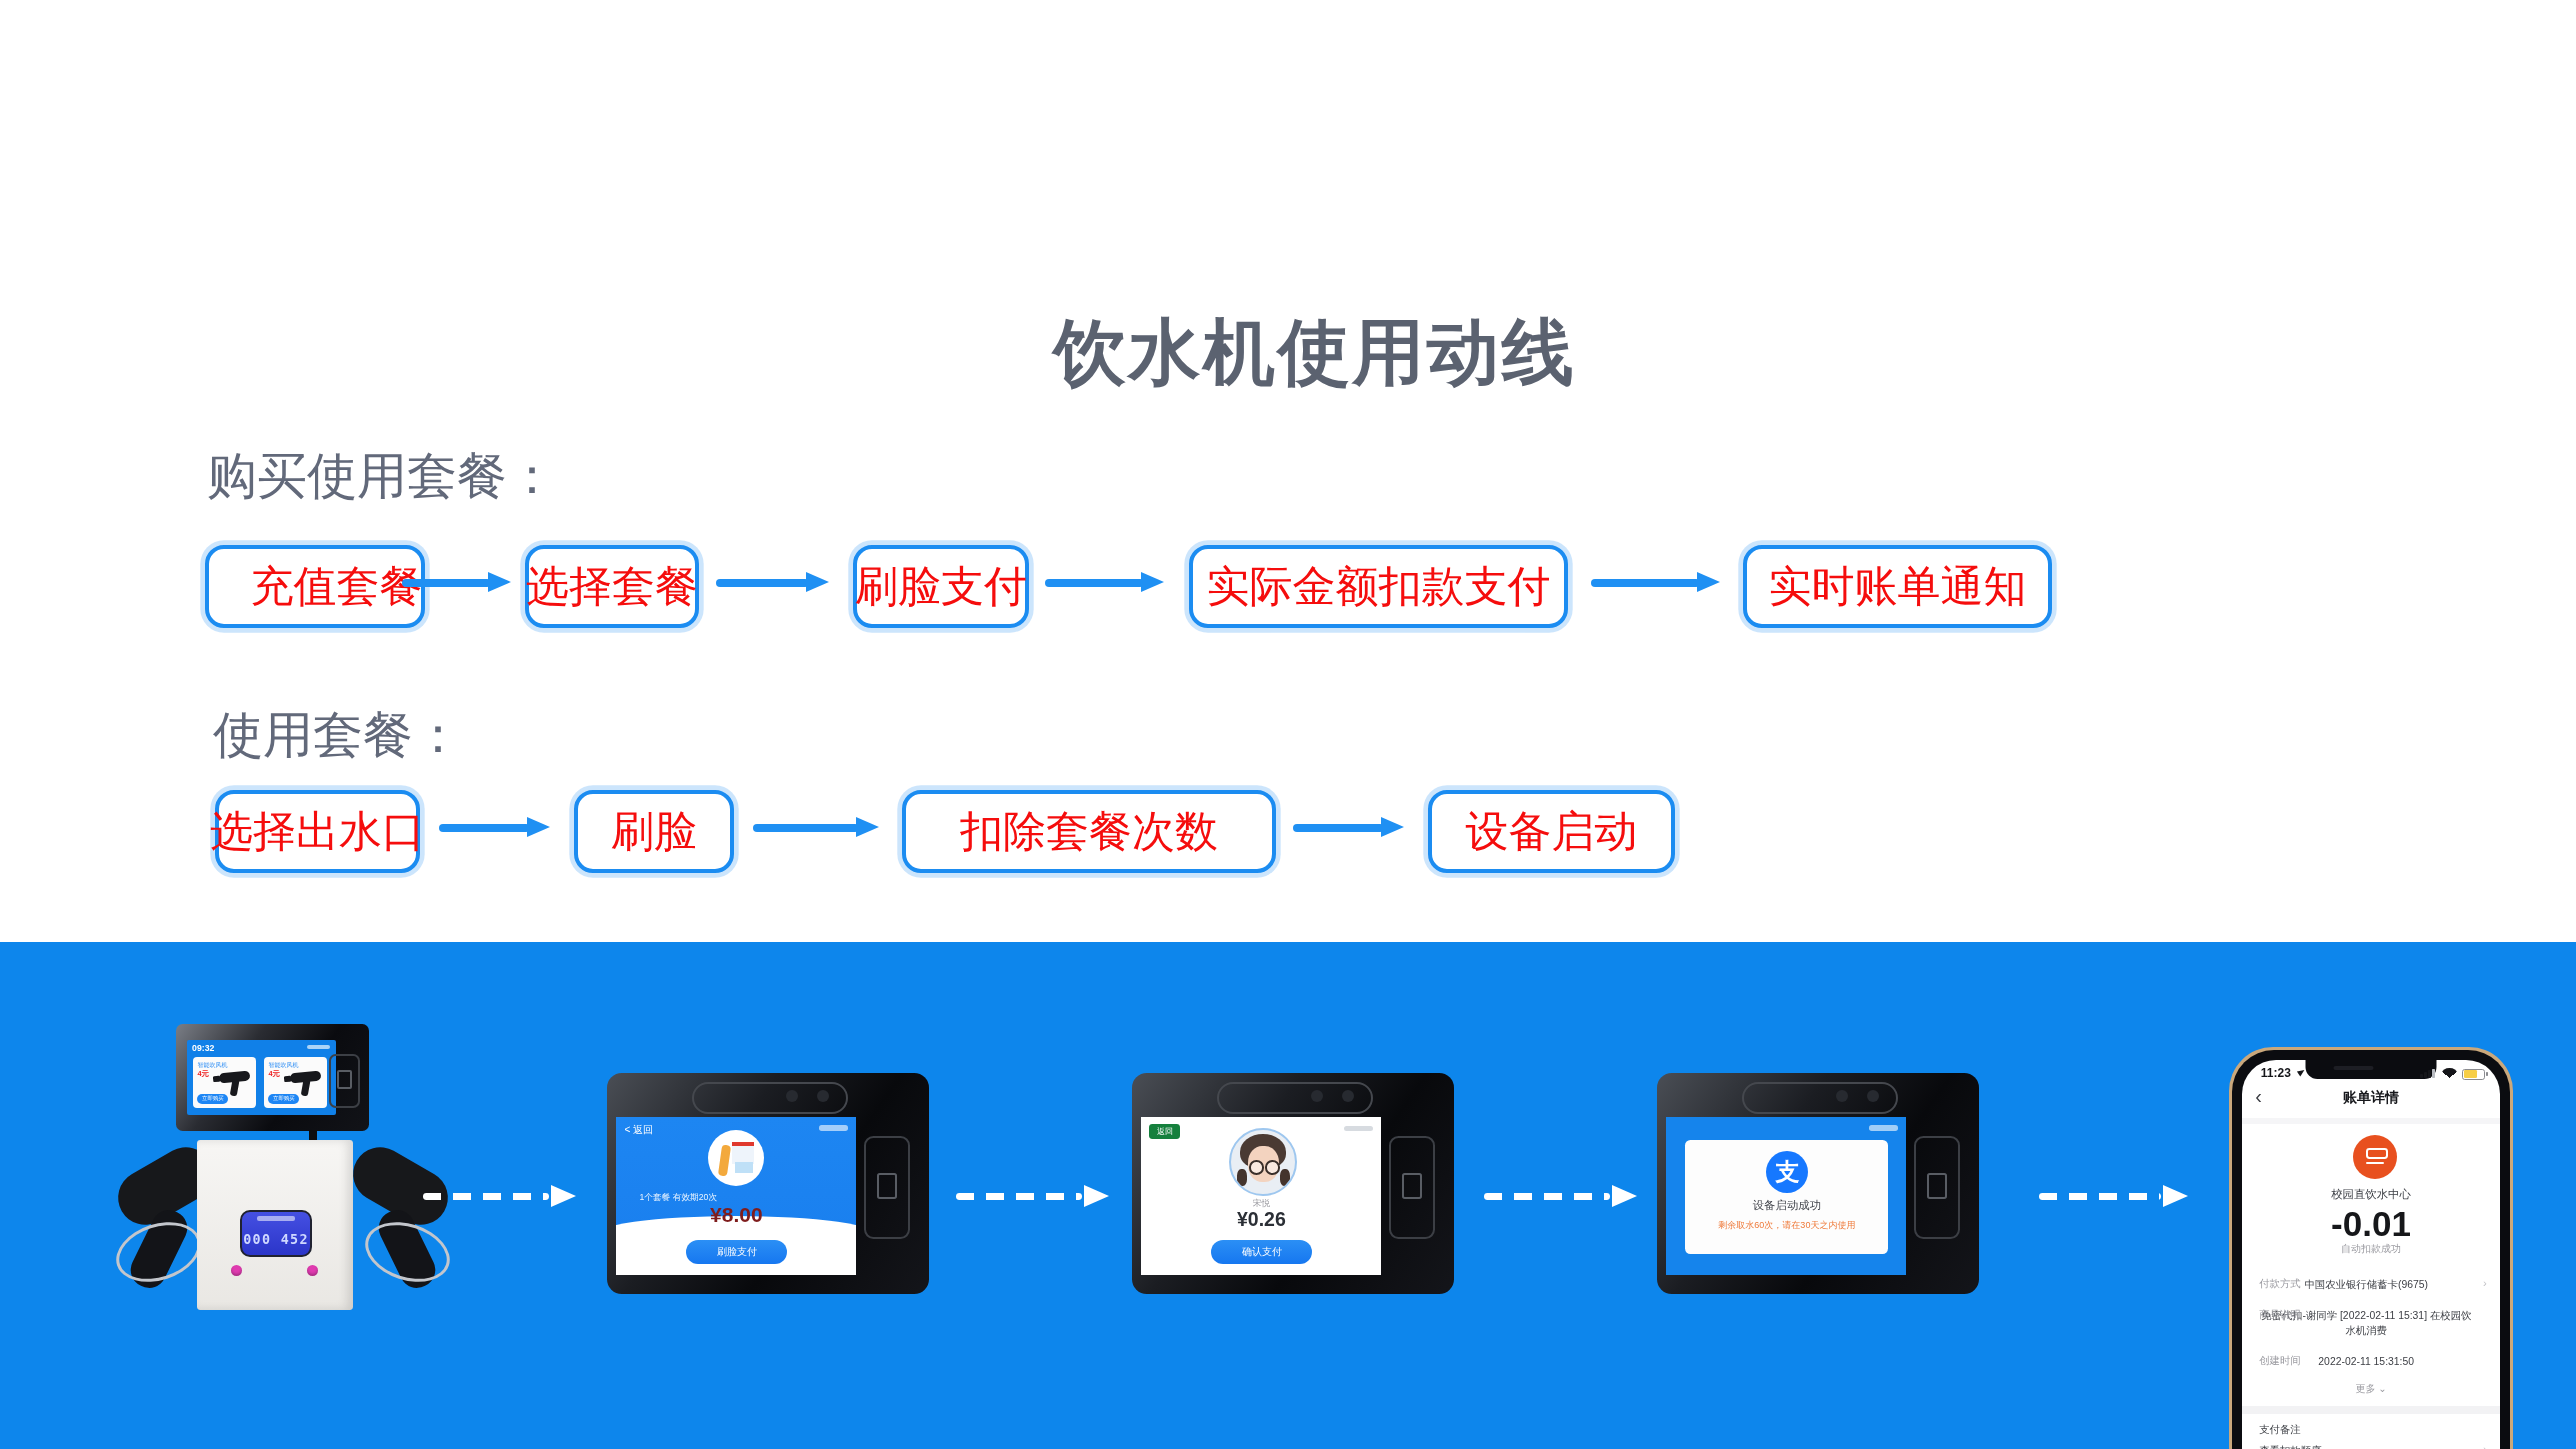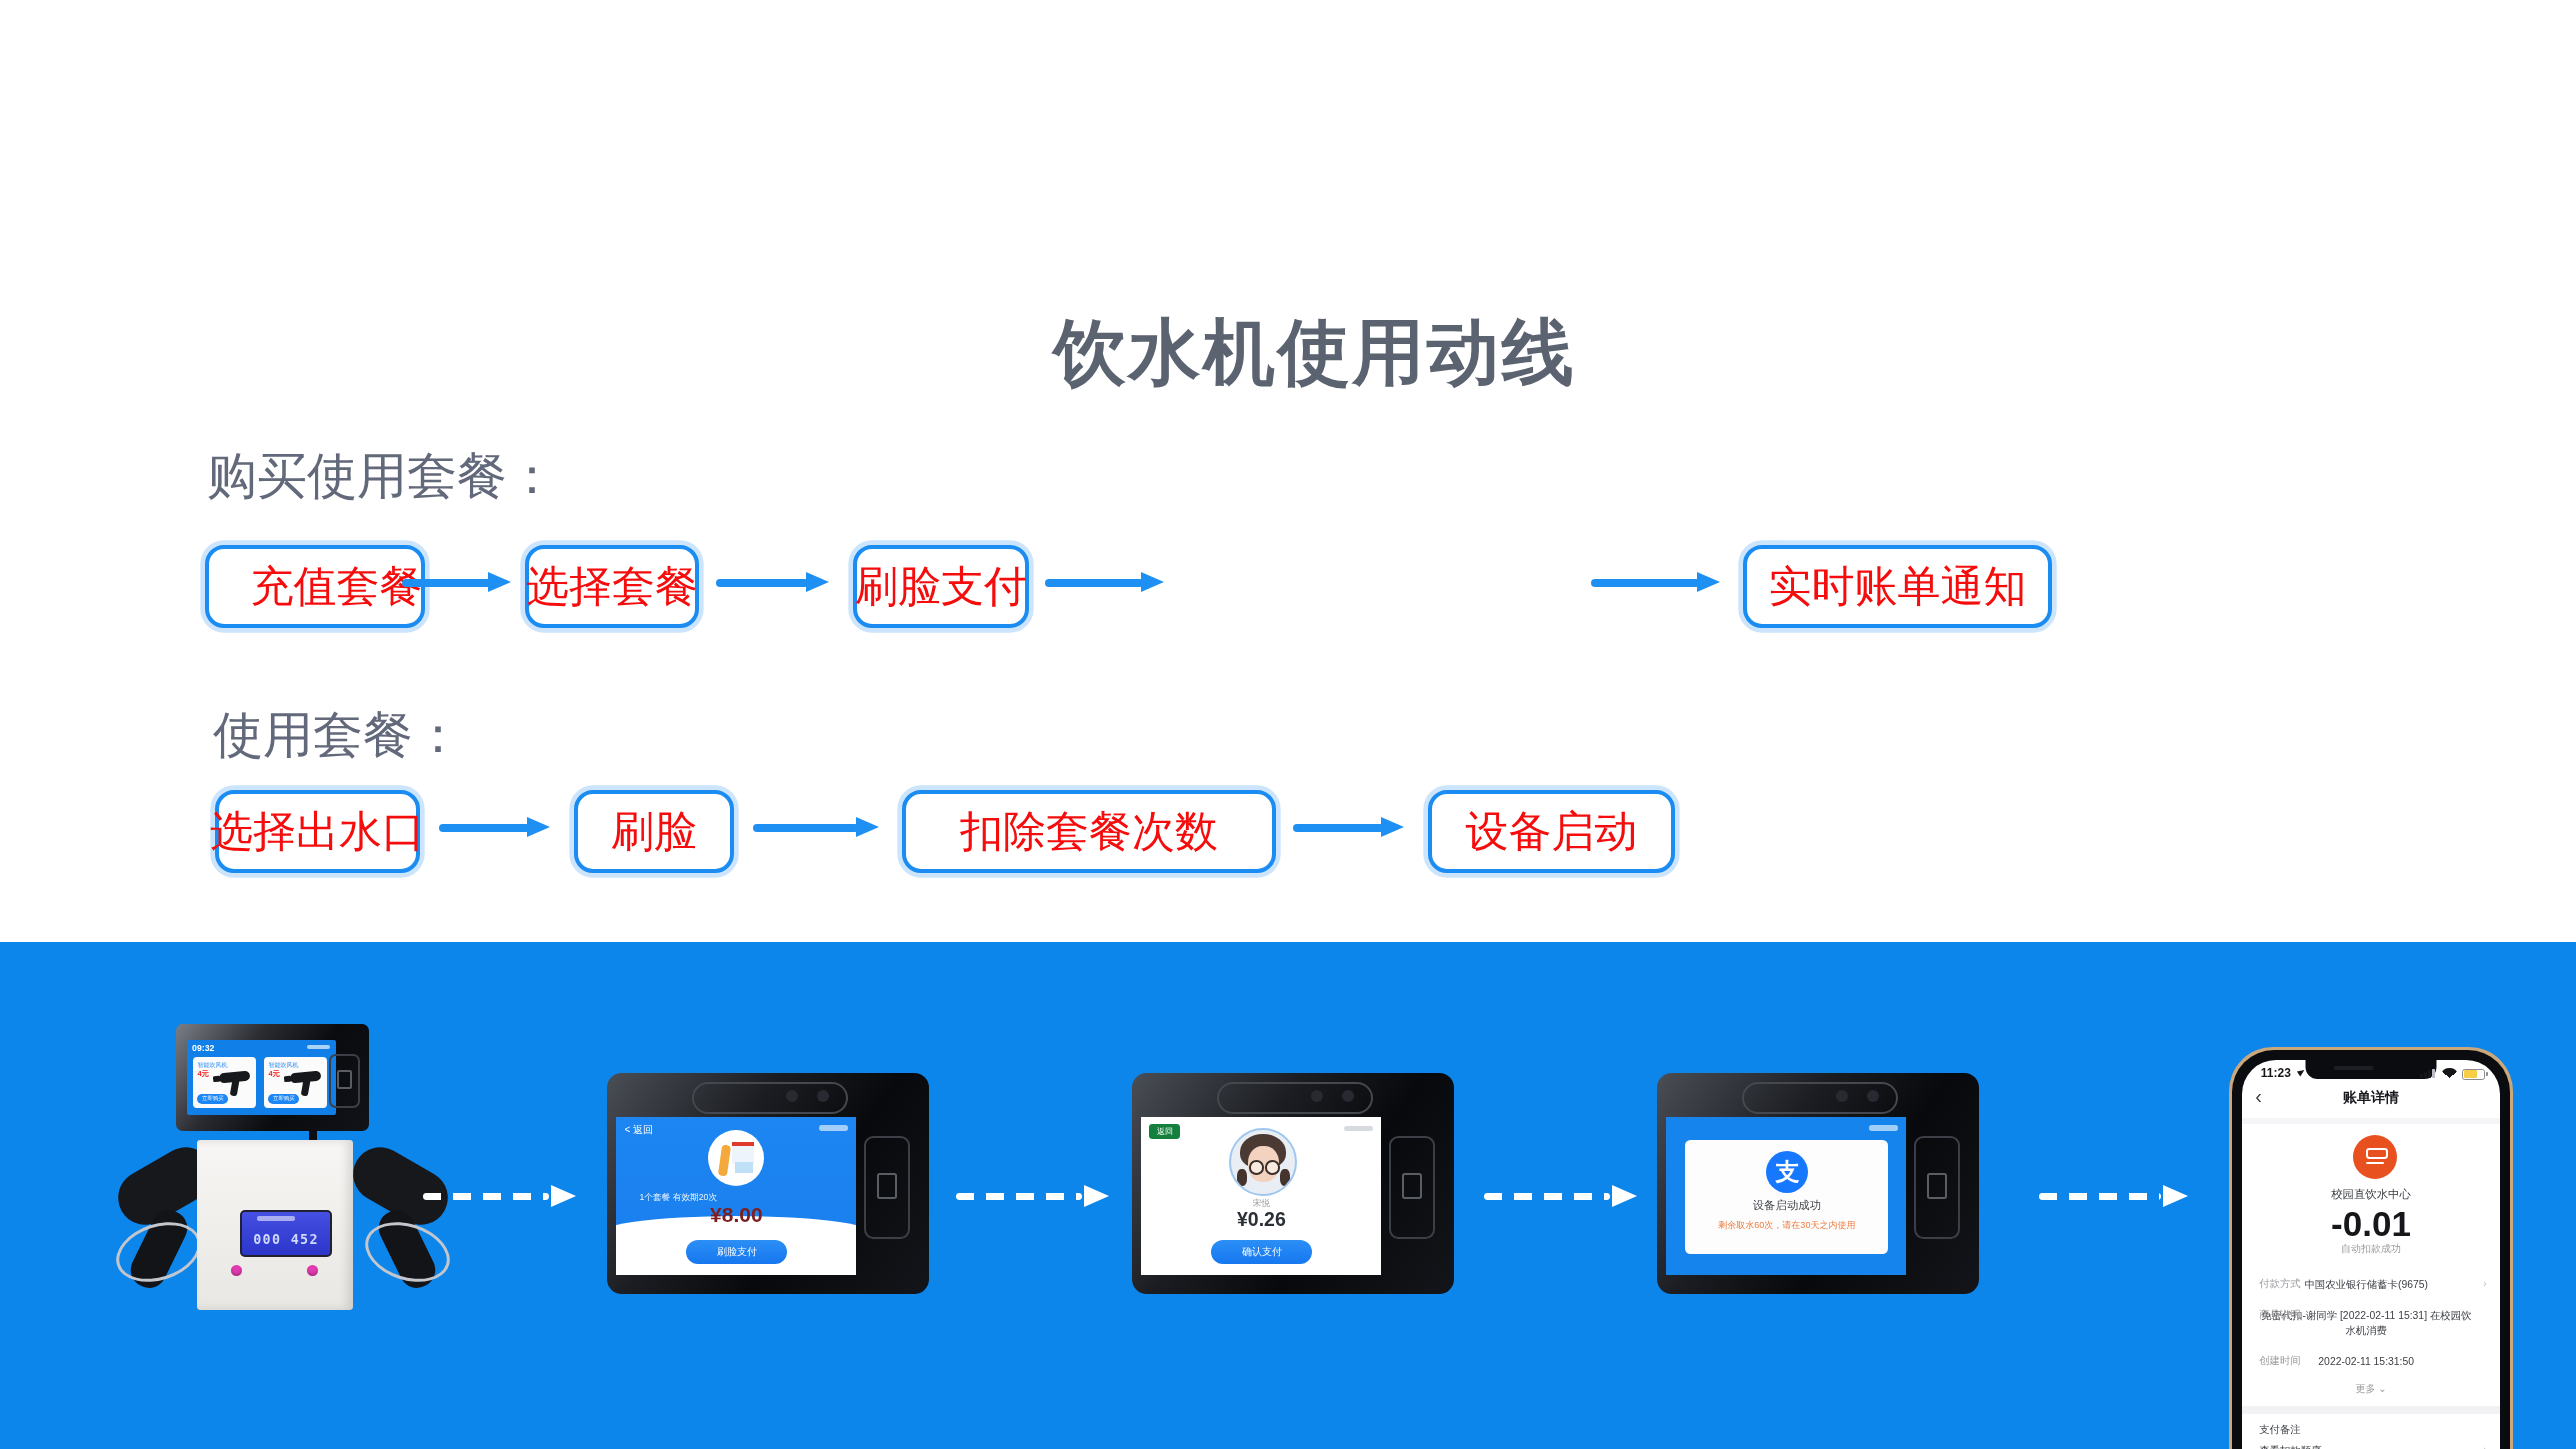--- a/index.html
+++ b/index.html
@@ -62,21 +62,21 @@
   .m-card-title{position:absolute;left:4.7px;top:4px;font-size:6px;color:#2a8cf4;}
   .m-card-price{position:absolute;left:4.7px;top:12px;font-size:7.4px;color:#ef2222;font-weight:bold;}
   .m-card-btn{position:absolute;left:4.7px;bottom:4.7px;width:31px;height:10px;border-radius:5.4px;background:#1d86f5;color:#fff;font-size:5.4px;display:flex;align-items:center;justify-content:center;}
   .mini-dryer{position:absolute;right:5.4px;top:14.8px;width:31px;height:10px;background:#17181c;border-radius:5.4px;transform:rotate(-6deg);}
   .mini-dryer::before{content:'';position:absolute;left:-6px;top:2px;width:7.4px;height:6px;background:#17181c;border-radius:1.3px;}
   .mini-dryer::after{content:'';position:absolute;left:10.7px;top:7.4px;width:7.4px;height:17.4px;background:#17181c;border-radius:2.7px;transform:rotate(16deg);}
   .m-reader{position:absolute;right:9.4px;top:29.5px;width:27px;height:50px;border:2px solid #3c3f45;border-radius:6.7px;}
   .m-reader::after{content:'';position:absolute;left:6.7px;top:14.8px;width:10.7px;height:14.8px;border:2px solid #595d64;border-radius:2px;}
   .m-neck{position:absolute;left:309px;top:1130px;width:8px;height:13.4px;background:#0c0d10;}
   .m-body{position:absolute;left:197px;top:1140px;width:156px;height:170px;background:linear-gradient(180deg,#f7f6f4,#e9e7e3);border-radius:3.4px;box-shadow:inset -5.4px 0 9.4px rgba(0,0,0,.12);}
-  .m-lcd{position:absolute;left:43px;top:70px;width:68px;height:43px;background:linear-gradient(180deg,#4550e2,#2b35c9);border:2px solid #202230;border-radius:5px;overflow:hidden;padding-left:20px;}
+  .m-lcd{position:absolute;left:43px;top:70px;width:68px;height:43px;background:linear-gradient(180deg,#4550e2,#2b35c9);border:2px solid #202230;border-radius:10px;overflow:hidden;}
   .m-lcd-bar{position:absolute;left:14.8px;top:4px;width:38px;height:4.7px;border-radius:2px;background:rgba(255,255,255,.55);}
   .m-lcd-digits{position:absolute;left:0;top:20px;width:100%;text-align:center;font-family:"DejaVu Sans Mono",monospace;font-size:13.4px;letter-spacing:1.3px;color:#cfd8ff;font-weight:bold;}
   .m-btn{position:absolute;width:11.4px;height:11.4px;border-radius:50%;background:#e03bb0;box-shadow:inset 0 -2px 2.7px rgba(0,0,0,.25);}
   .mb1{left:34px;top:125px;} .mb2{left:110px;top:125px;}
   .dryer-grp{position:absolute;width:114px;height:154px;}
   .dg-l{left:111px;top:1152px;} .dg-r{left:341px;top:1152px;transform:scaleX(-1);}
   .dryer-body{position:absolute;left:4px;top:6.7px;width:101px;height:54px;background:#17181b;border-radius:27px;transform:rotate(-30deg);}
   .dryer-handle{position:absolute;left:29.5px;top:56px;width:36px;height:82px;background:#131418;border-radius:17.4px;transform:rotate(26deg);}
   .dryer-ring{position:absolute;left:4px;top:72px;width:81px;height:50px;border:3.4px solid #c3c6cc;border-radius:50%;transform:rotate(-18deg);}
 
@@ -169,20 +169,21 @@
 
   <div class="main-title">饮水机使用动线</div>
 
   <div class="sec-heading h1">购买使用套餐：</div>
   <div class="fbox b10">充值套餐</div>
   <div class="sarrow a11"></div>
   <div class="fbox b11">选择套餐</div>
   <div class="sarrow a12"></div>
   <div class="fbox b12">刷脸支付</div>
   <div class="sarrow a13"></div>
+  <div class="fbox b13">实际金额扣款支付</div>
   <div class="sarrow a14"></div>
   <div class="fbox b14">实时账单通知</div>
 
   <div class="sec-heading h2">使用套餐：</div>
   <div class="fbox b20">选择出水口</div>
   <div class="sarrow a21"></div>
   <div class="fbox b21">刷脸</div>
   <div class="sarrow a22"></div>
   <div class="fbox b22">扣除套餐次数</div>
   <div class="sarrow a23"></div>

